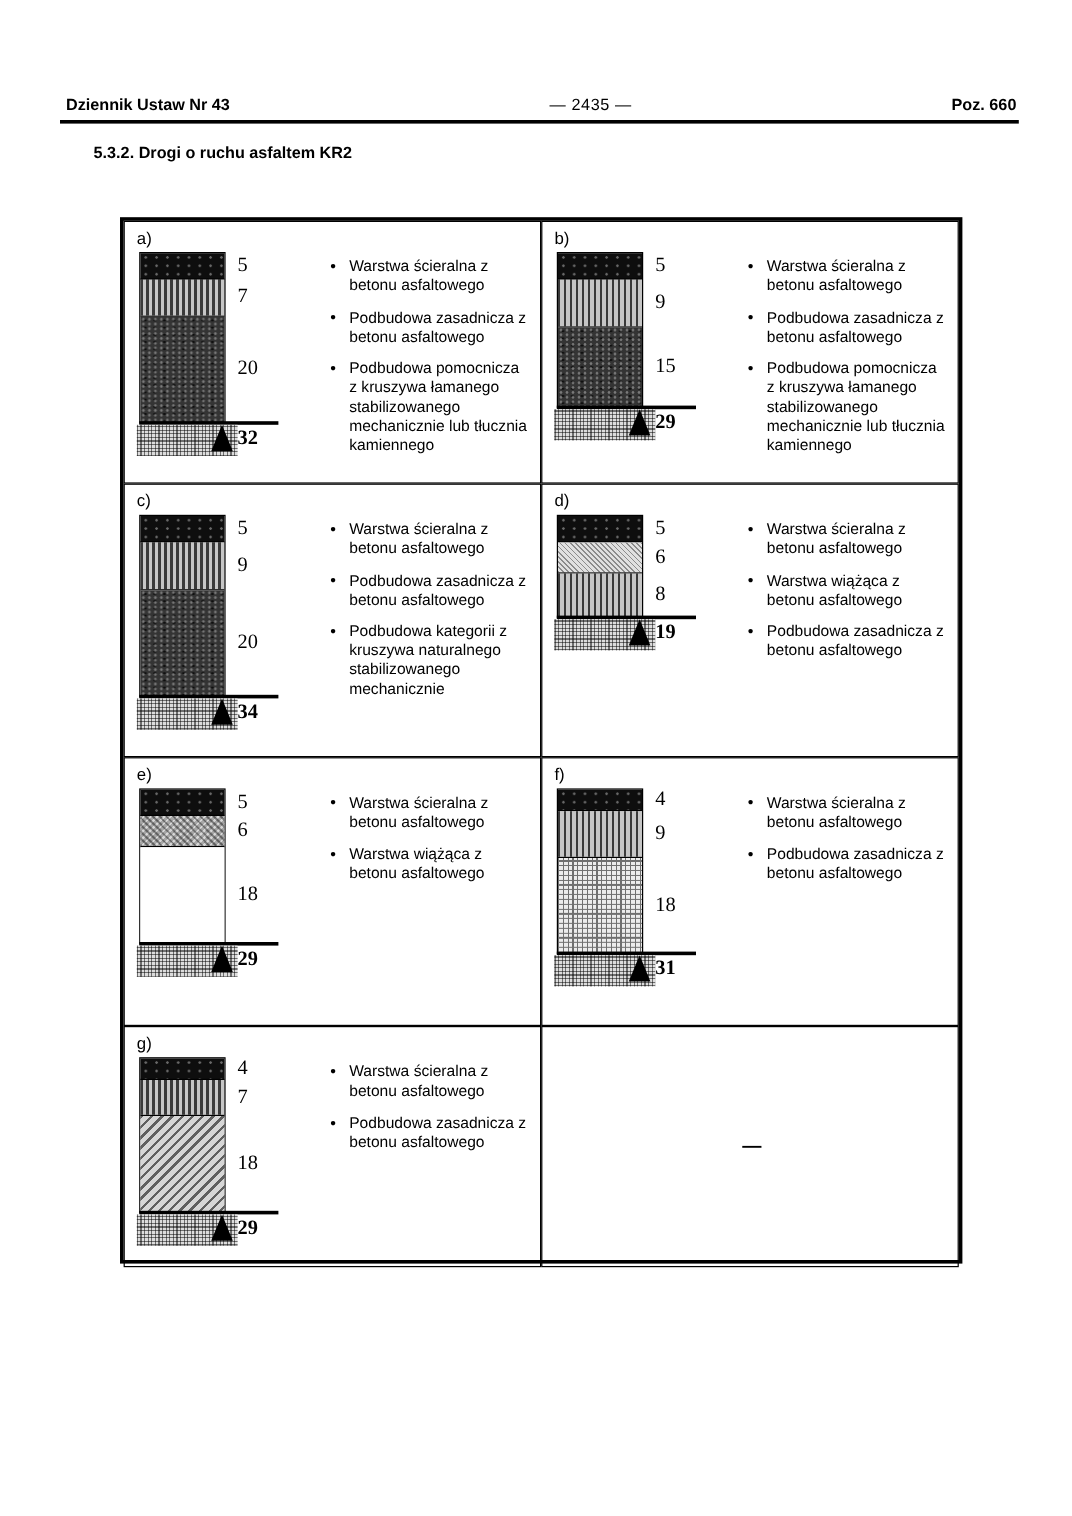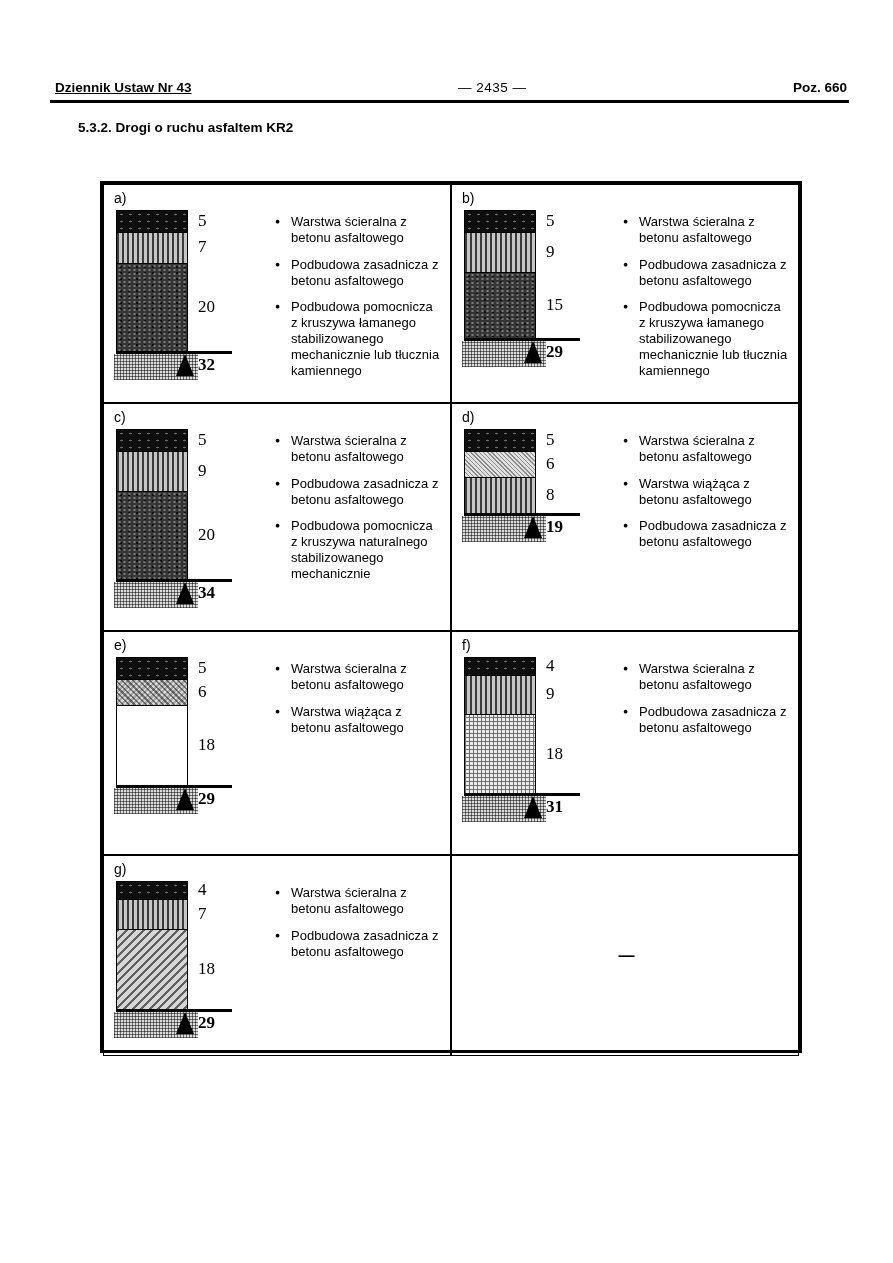--- a/index.html
+++ b/index.html
@@ -8,21 +8,21 @@
     background:#ffffff;color:#000;
     font-family:"Liberation Sans", sans-serif;
     overflow:hidden;
   }
   
   .page-header{
     position:absolute;top:80px;left:55px;right:46px;
     display:flex;justify-content:space-between;align-items:baseline;
     font-size:13.5px;
   }
-  .hdr-left{font-weight:bold;text-decoration:underline;}
+  .hdr-left{font-weight:bold;}
   .hdr-center{font-weight:normal;letter-spacing:.5px;}
   .hdr-right{font-weight:bold;}
   .header-rule{
     position:absolute;top:100px;left:50px;right:44px;height:3px;
     background:#000;
   }
   .section-title{
     position:absolute;top:120px;left:78px;
     font-size:13.5px;font-weight:bold;
   }
@@ -193,21 +193,21 @@
           <div class="depth-num" style="top: 31.8px;">9</div>
           <div class="depth-num" style="top: 95.6px;">20</div>
           <div class="baseline" style="top: 149.6px;"></div>
           <div class="ground pat-ground" style="top: 152.6px;"></div>
           <div class="triangle" style="top: 152.6px;"></div>
           <div class="total-num" style="top: 153.6px;">34</div>
         </div>
         <ul class="bullets">
           <li class="bullet-item">Warstwa ścieralna z betonu asfaltowego</li>
           <li class="bullet-item">Podbudowa zasadnicza z betonu asfaltowego</li>
-          <li class="bullet-item">Podbudowa pomocnicza z kruszywa naturalnego stabilizowanego mechanicznie</li>
+          <li class="bullet-item">Podbudowa kategorii z kruszywa naturalnego stabilizowanego mechanicznie</li>
         </ul>
       </div>
     </div>
   <div class="cell">
       <div class="cell-letter">d)</div>
       <div class="cell-body">
         <div class="diagram" style="height: 115.6px;">
           <div class="layer-column" style="height: 83.6px;">
             <div class="layer pat-asphalt-wearing" style="height: 22px;"></div>
             <div class="layer pat-binder-hatch" style="height: 26.4px;"></div>

